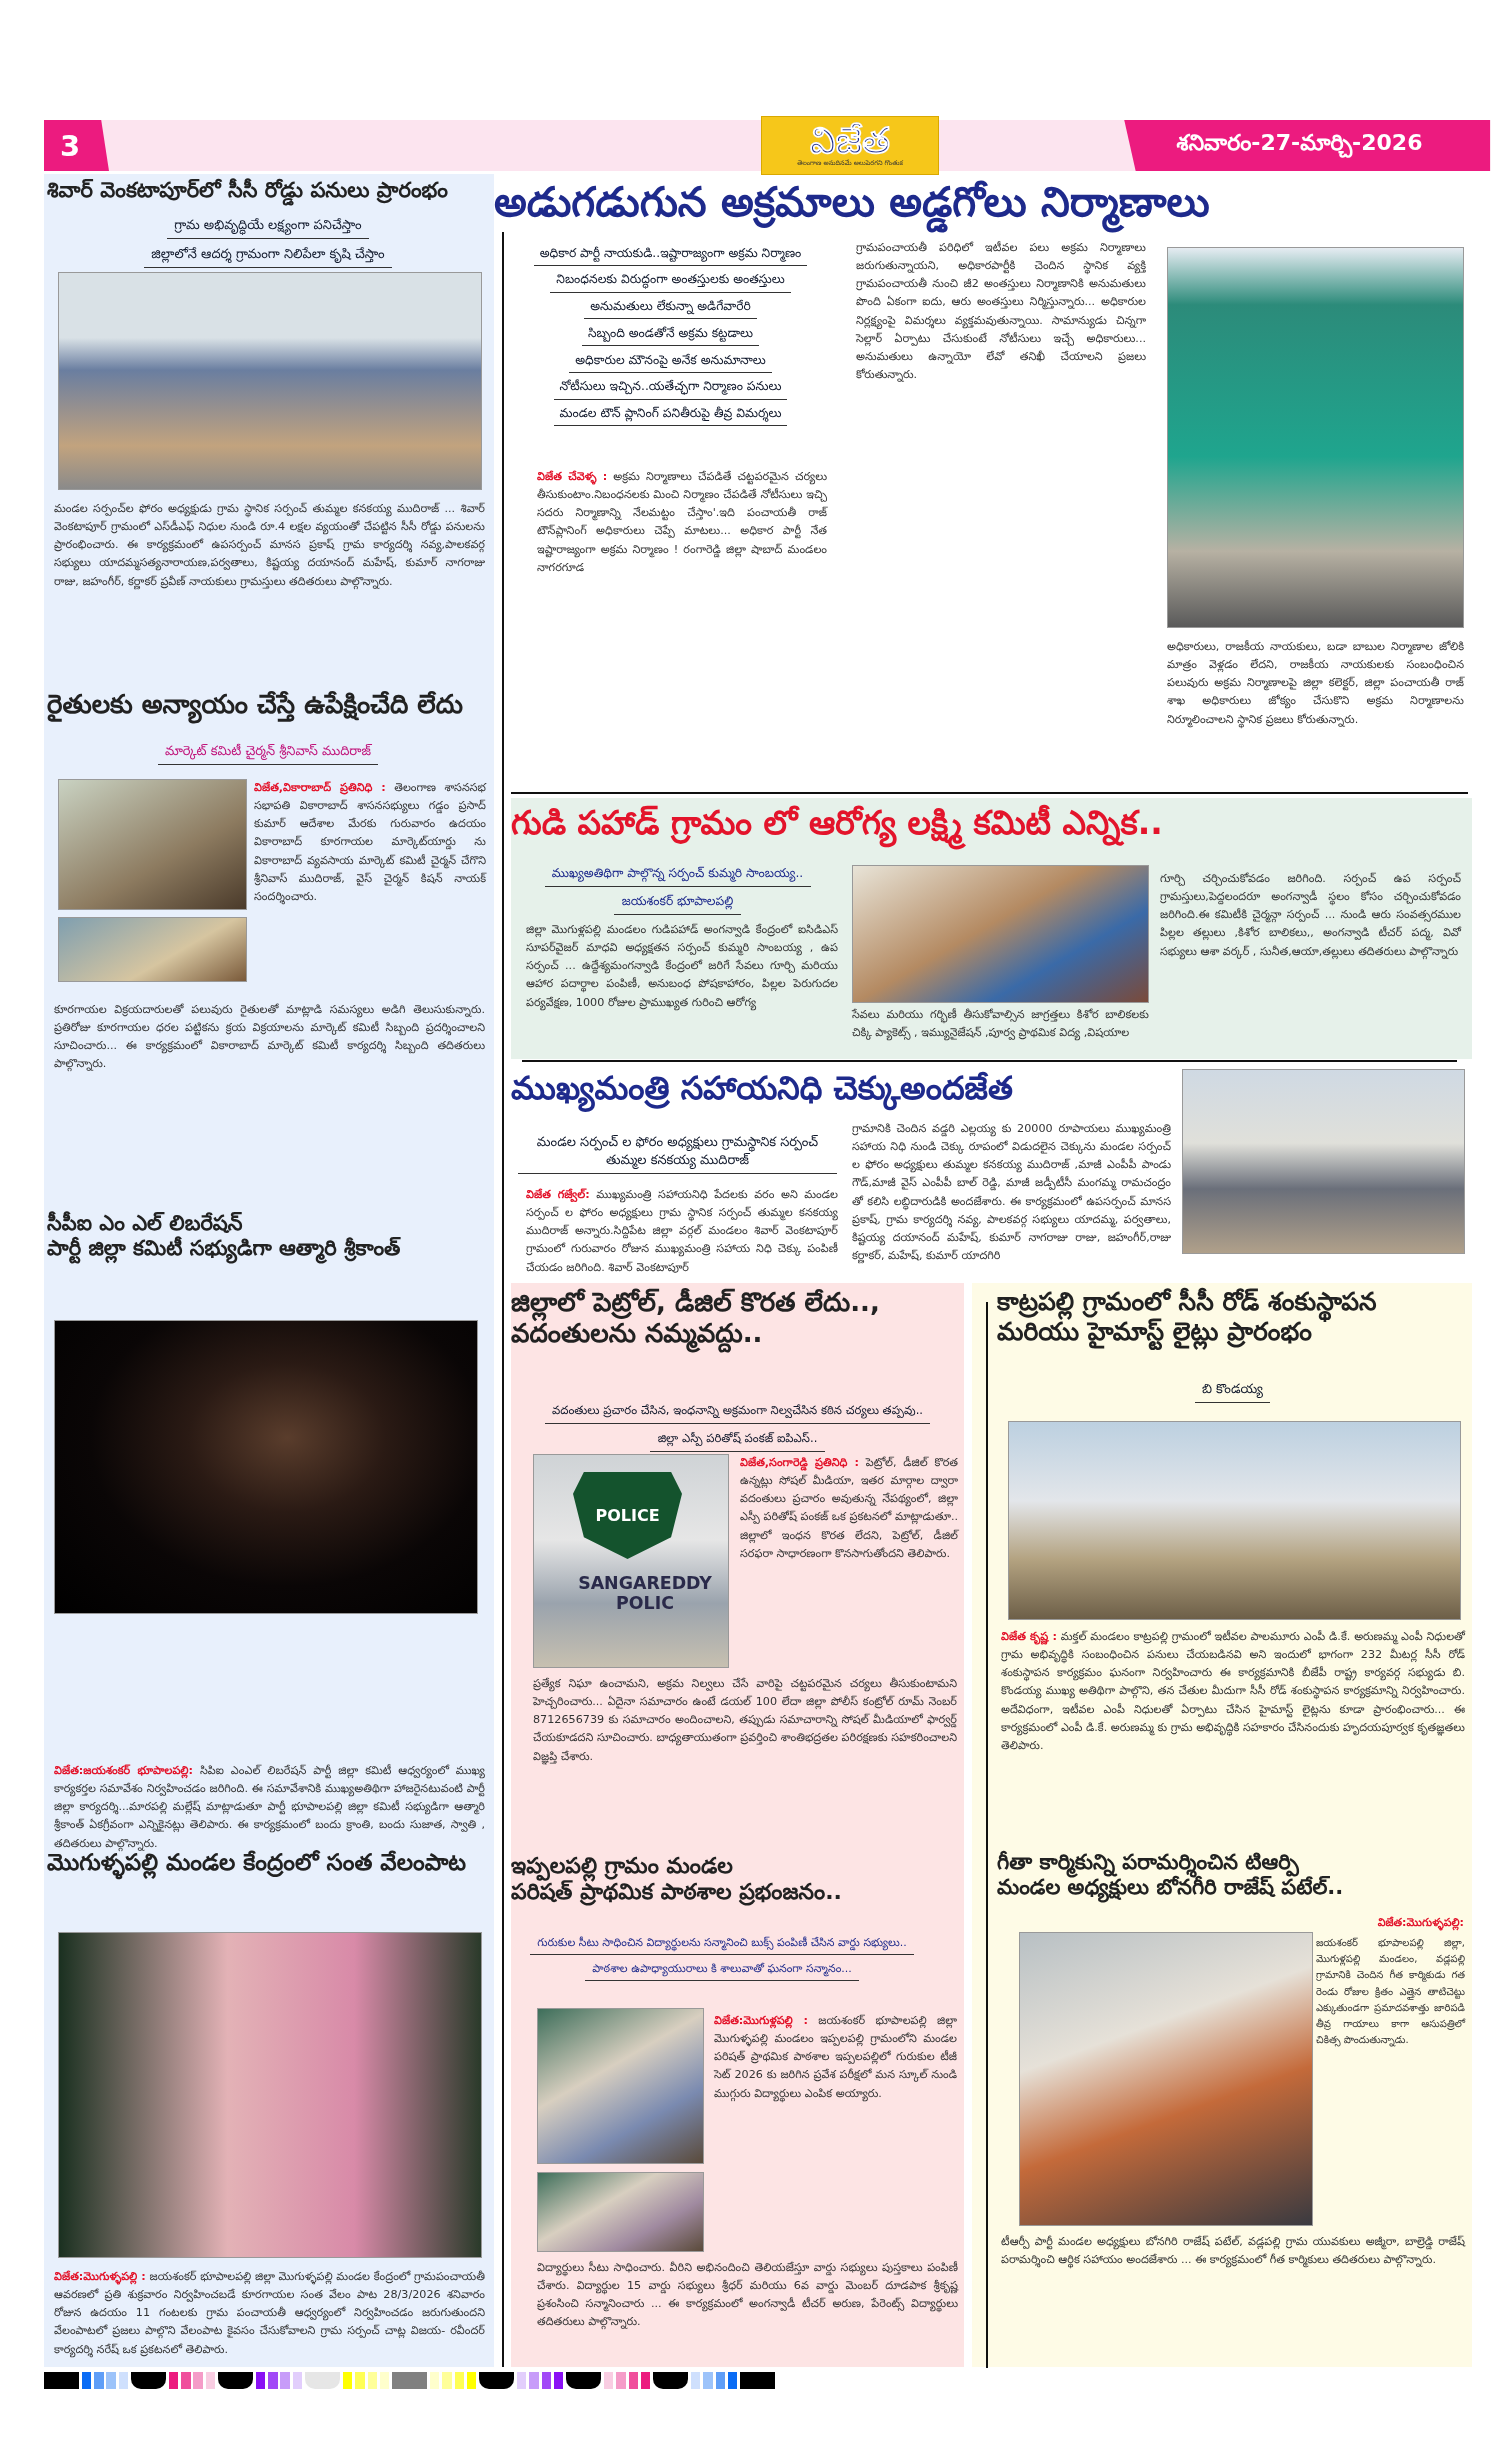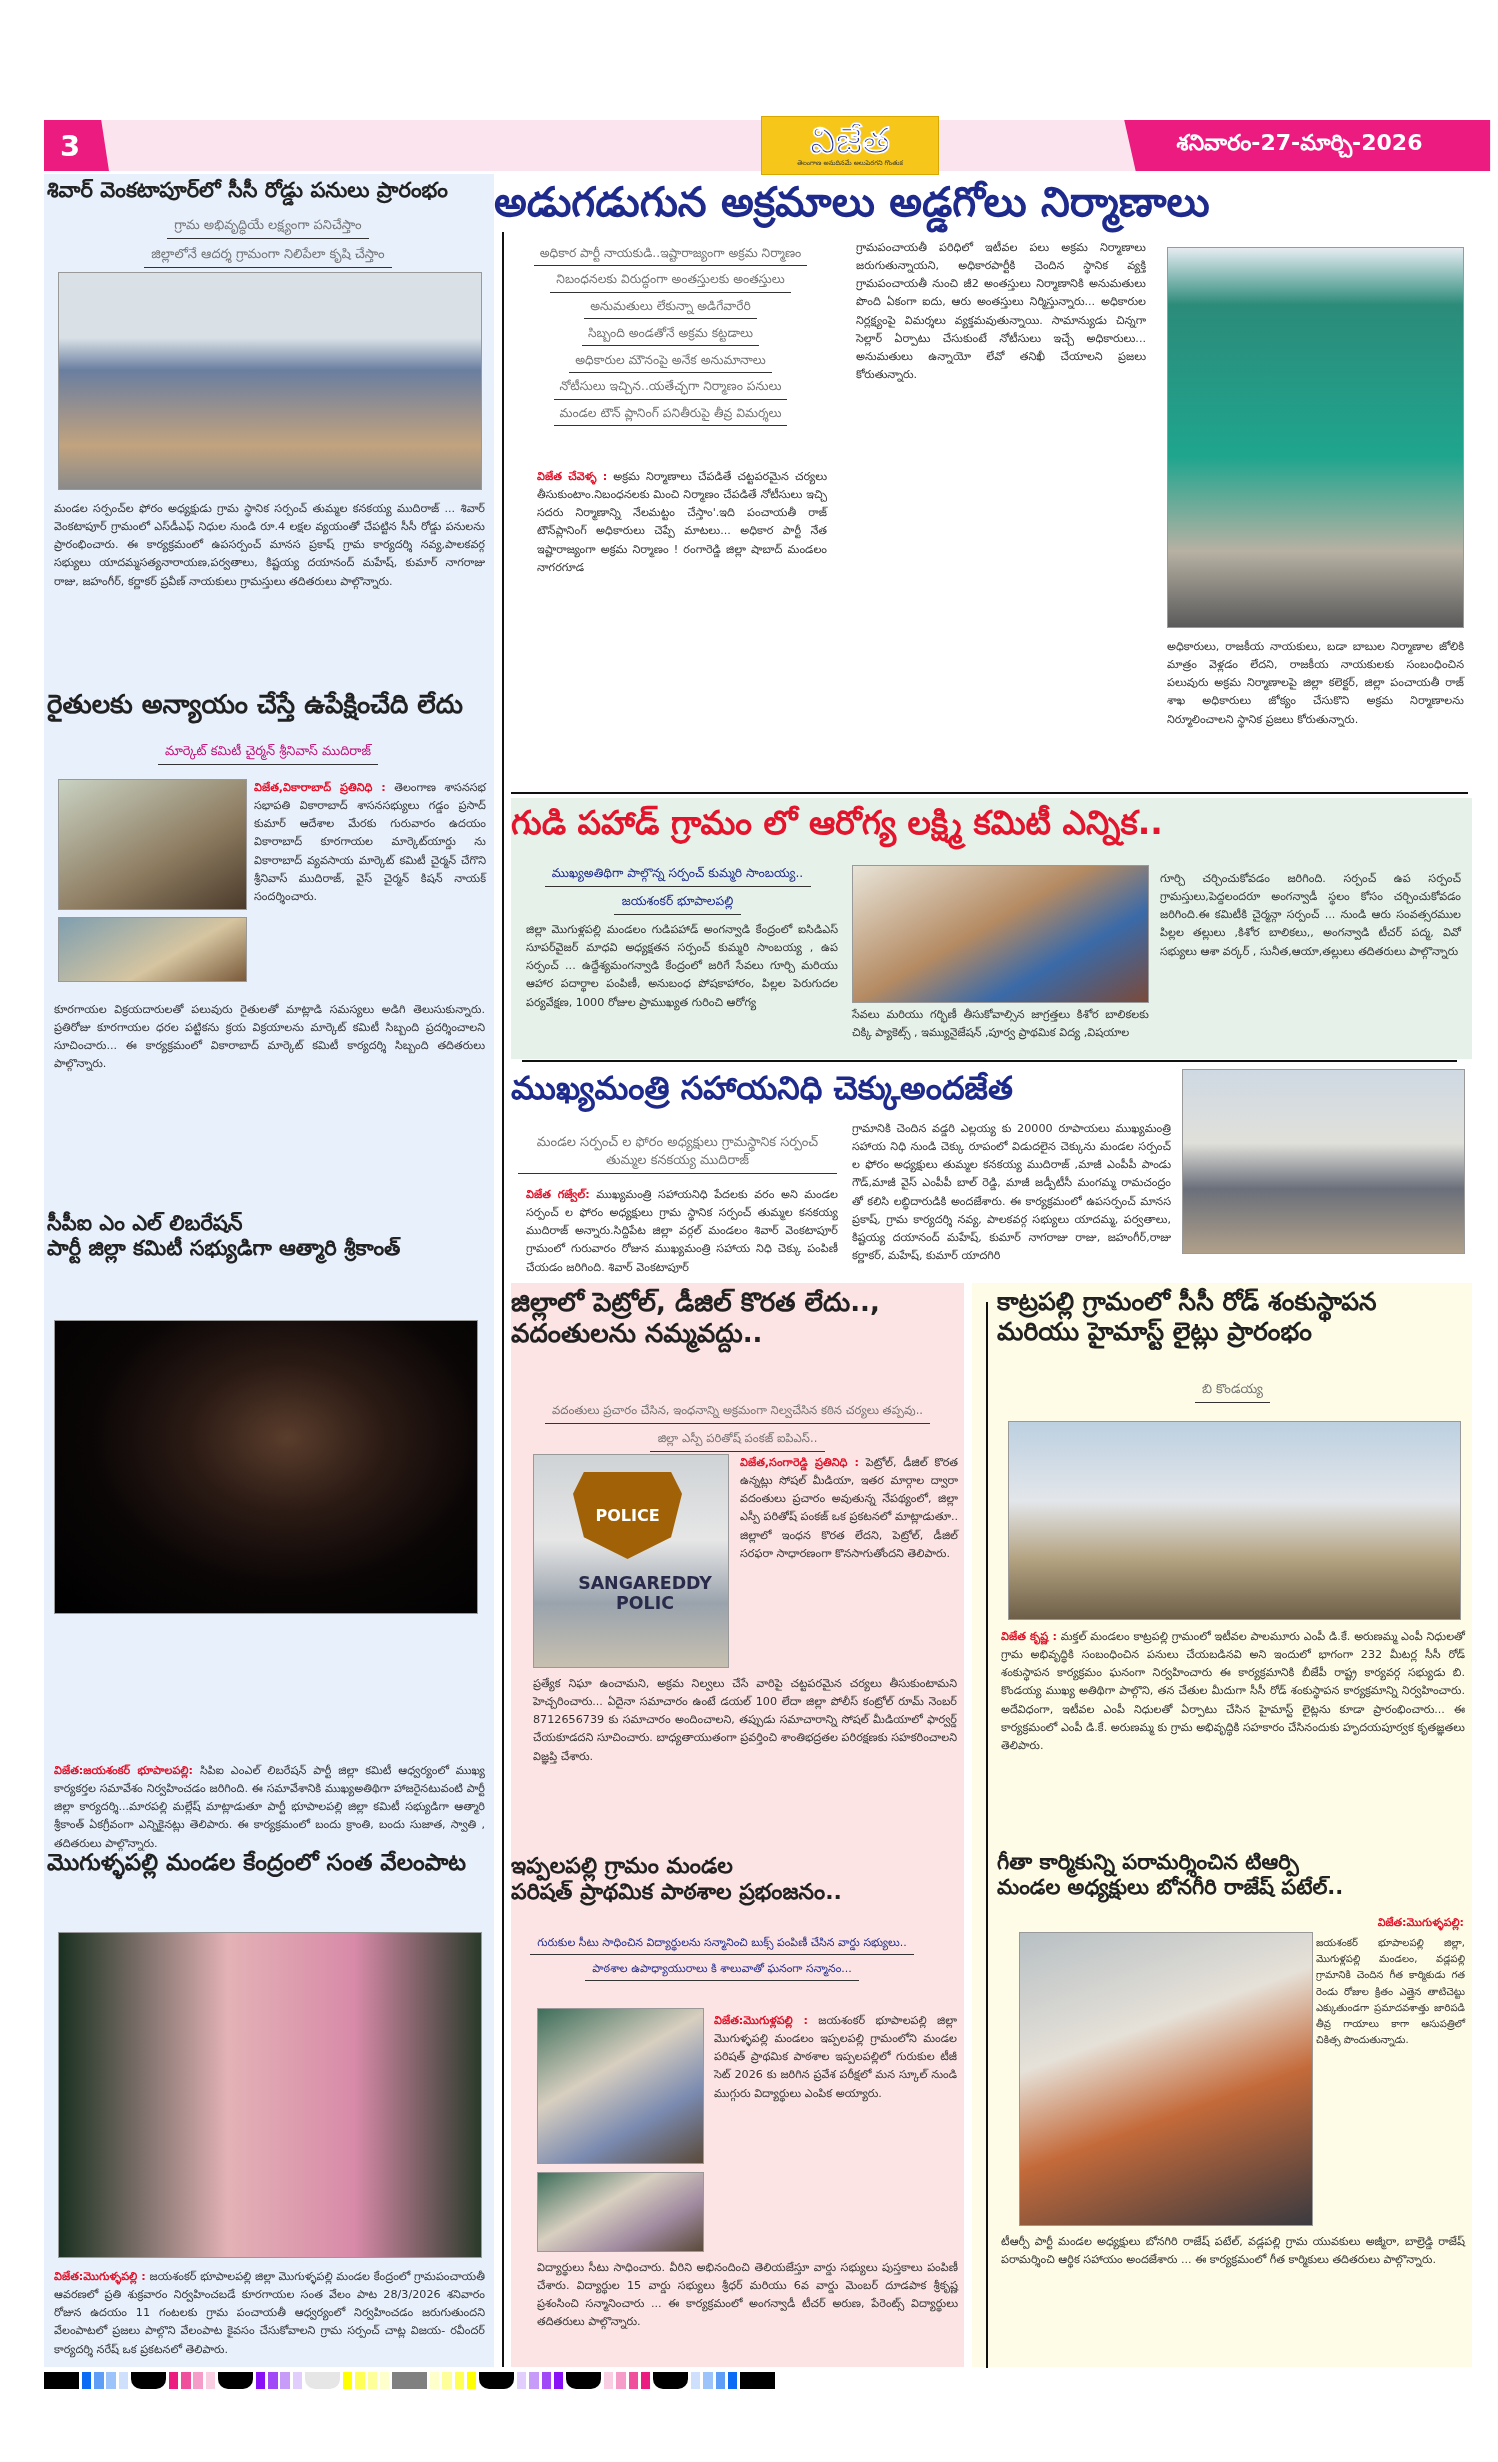--- a/index.html
+++ b/index.html
@@ -20,21 +20,21 @@
     font-size: 22px; font-weight: bold; display: flex; align-items: center; justify-content: center;
     clip-path: polygon(4% 0, 100% 0, 100% 100%, 7% 100%); }
 
   
   #left-col { left: 44px; top: 174px; width: 450px; height: 2193px; background: #e8f0fc; }
   .vline { background: #111; width: 1.5px; }
   #vline-1 { left: 502px; top: 232px; height: 2135px; }
 
   
   .headline { font-weight: bold; text-align: left; line-height: 1.2; }
-  .sub { color: #737373; text-align: center; font-size: 13px; border-bottom: 1.1px solid #333; display: inline-block; padding: 2.9px 7.3px; margin: 0 auto; }
+  .sub { color: #0f172a; text-align: center; font-size: 13px; border-bottom: 1.1px solid #333; display: inline-block; padding: 2.9px 7.3px; margin: 0 auto; }
   .sub-wrap { text-align: center; margin: 4.4px 0; }
   .body-text { font-size: 11.2px; line-height: 1.62; text-align: justify; color: #333; }
   .dateline { color: #e3142b; font-weight: bold; }
   .photo { background: linear-gradient(160deg, #8fa6b5 0%, #c7b79d 55%, #7a6a55 100%); border: 0.7px solid #999; }
 
   
   #s1-head { left: 47px; top: 178px; width: 442px; font-size: 21px; }
   #s1-subs { left: 47px; top: 210px; width: 442px; }
   #s1-photo { left: 58px; top: 272px; width: 424px; height: 218px; background: linear-gradient(180deg,#d9e1e6 0%, #d9e1e6 30%, #6a7ea0 45%, #c2a37e 80%, #8a8a8a 100%); }
   #s1-body { left: 54px; top: 500px; width: 431px; }
@@ -79,21 +79,21 @@
   #s6-body-a { left: 526px; top: 1186px; width: 312px; }
   #s6-body-b { left: 852px; top: 1120px; width: 319px; }
   #s6-photo { left: 1182px; top: 1069px; width: 283px; height: 185px; background: linear-gradient(180deg,#cfd9e3 0%, #e0e0da 40%, #6a6f7a 65%, #b0a08a 100%); }
 
   
   #s7-box { left: 511px; top: 1283px; width: 453px; height: 1084px; background: #fde4e4; }
   #s7-head { left: 511px; top: 1287px; width: 453px; font-size: 26px; }
   #s7-subs { left: 511px; top: 1396px; width: 453px; }
   #s7-subs .sub { font-size: 11.6px; }
   #s7-photo { left: 533px; top: 1454px; width: 196px; height: 214px; background: linear-gradient(180deg,#cfd3d6 0%, #e6e6e6 40%, #9aa3ad 70%, #c7c0b0 100%); }
-  #s7-police { left: 573px; top: 1472px; width: 109px; height: 87px; background: #a16207; color: #fff; font-size: 16px; font-weight: bold;
+  #s7-police { left: 573px; top: 1472px; width: 109px; height: 87px; background: #14532d; color: #fff; font-size: 16px; font-weight: bold;
      display: flex; align-items: center; justify-content: center; clip-path: polygon(10% 0,90% 0,100% 25%,90% 75%,50% 100%,10% 75%,0 25%); }
   #s7-sign { left: 547px; top: 1573px; width: 196px; font-size: 17.4px; font-weight: bold; color: #2a2a4a; text-align: center; }
   #s7-body-a { left: 740px; top: 1454px; width: 218px; }
   #s7-body { left: 533px; top: 1675px; width: 424px; }
   #s8-head { left: 511px; top: 1853px; width: 453px; font-size: 22px; }
   #s8-subs { left: 511px; top: 1929px; width: 413px; padding-left: 9px; }
   #s8-subs .sub { font-size: 11px; color: #1e2a8c; }
   #s8-photo1 { left: 537px; top: 2008px; width: 167px; height: 156px; background: linear-gradient(150deg,#3d6e5a,#d8cfc0 40%,#7a8ab0 70%,#5a4a3a); }
   #s8-photo2 { left: 537px; top: 2172px; width: 167px; height: 80px; background: linear-gradient(150deg,#3d6e5a,#d8cfc0 40%,#a08aa0 70%,#5a4a3a); }
   #s8-body-a { left: 714px; top: 2012px; width: 243px; }

